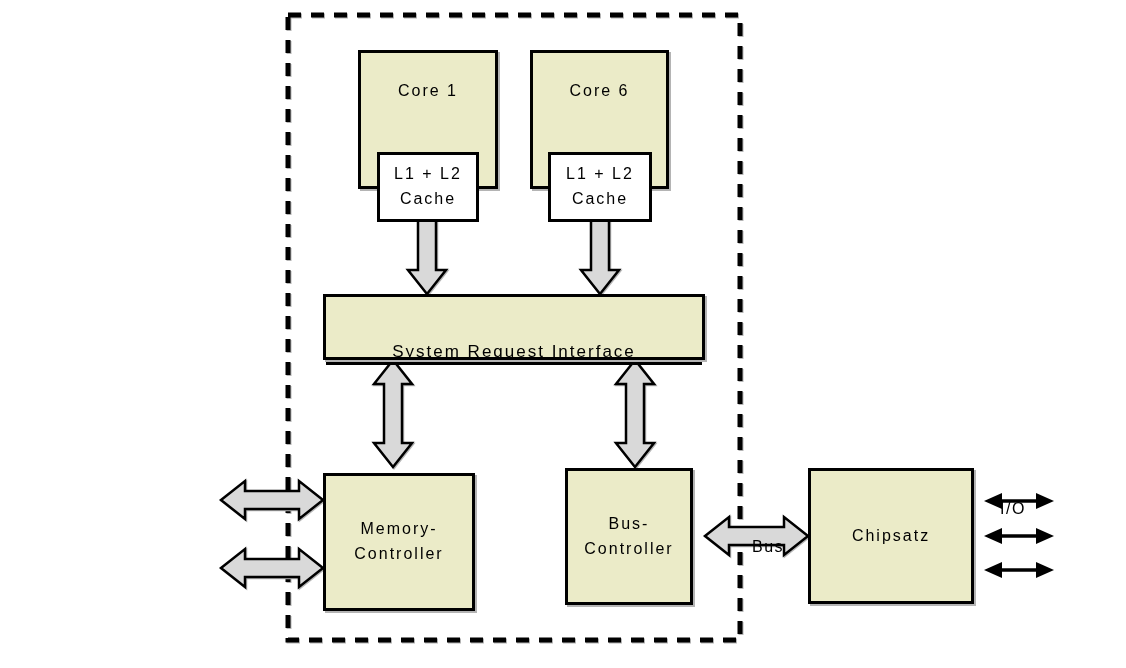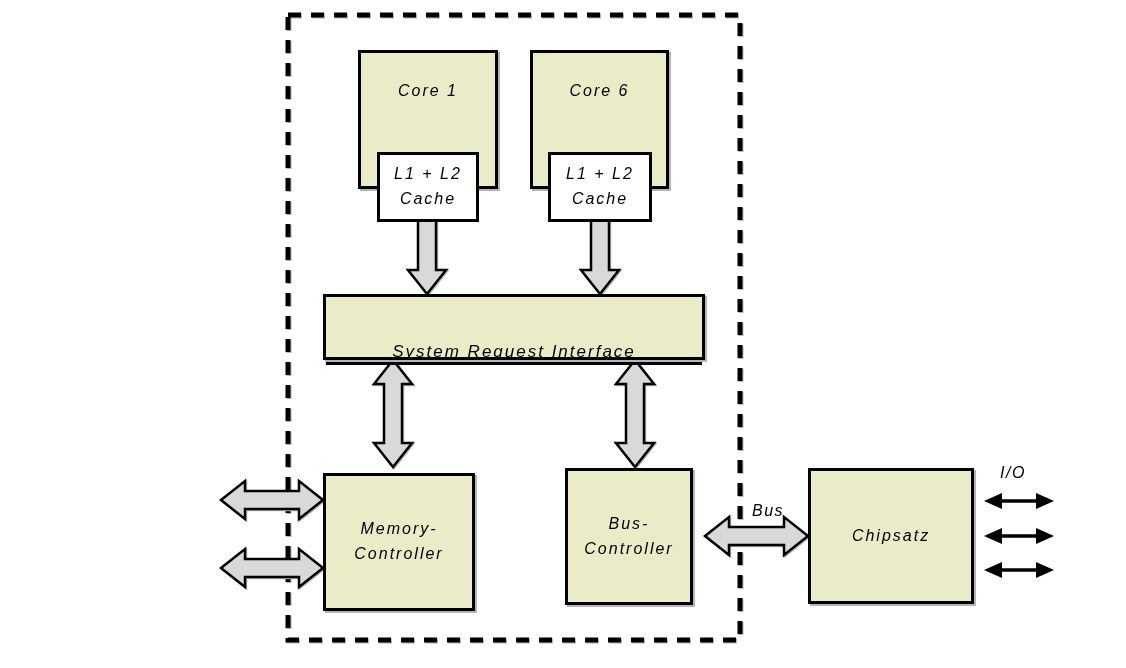--- a/index.html
+++ b/index.html
@@ -5,21 +5,20 @@
   * { margin: 0; padding: 0; box-sizing: border-box; }
   html,body { background:#ffffff; }
   #stage {
     position: relative;
     width: 1126px;
     height: 668px;
     background: #ffffff;
     font-family: "Liberation Sans", "DejaVu Sans", sans-serif;
     color: #000;
     overflow: hidden;
-    font-style: italic;
   }
   #shapes {
     position: absolute;
     left: 0; top: 0;
     width: 1126px; height: 668px;
   }
   .shadow { filter: drop-shadow(1.5px 1.5px 0px #b4b4b4); }
   .box {
     position: absolute;
     background: #ebebc8;
@@ -54,20 +53,21 @@
     font-size: 17px;
     letter-spacing: 2px;
     margin-top: 45px;
   }
   .bar.top { border-bottom: 3px solid #000; }
   .floating-label {
     position: absolute;
     font-size: 16px;
     letter-spacing: 1.5px;
     text-align: center;
+    margin-top: 36px;
   }
 </style>
 </head>
 <body>
 
 <div id="stage">
 
   <svg id="shapes" viewBox="0 0 1126 668" xmlns="http://www.w3.org/2000/svg">
 
     <rect x="288" y="15" width="452" height="625" fill="none" stroke="#000" stroke-width="5" stroke-dasharray="13 10" class="shadow"></rect>

